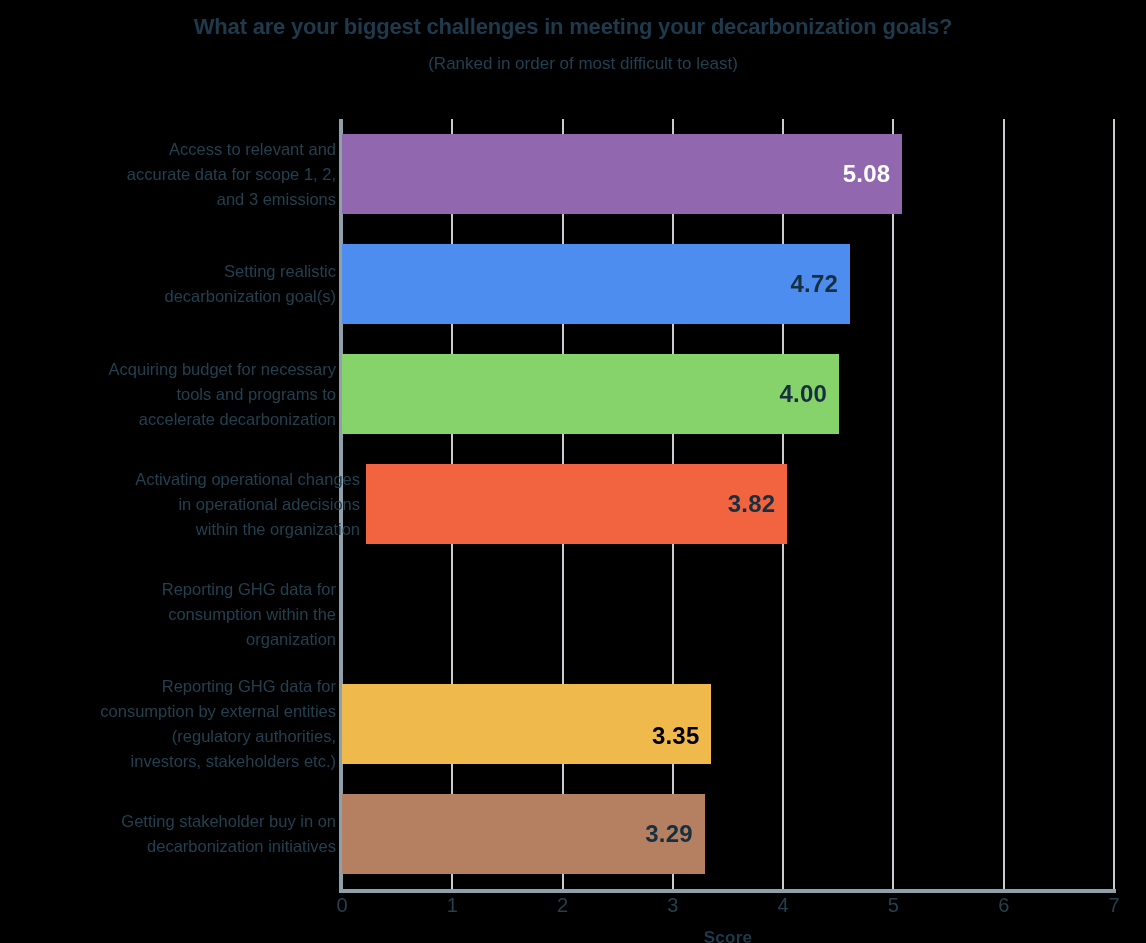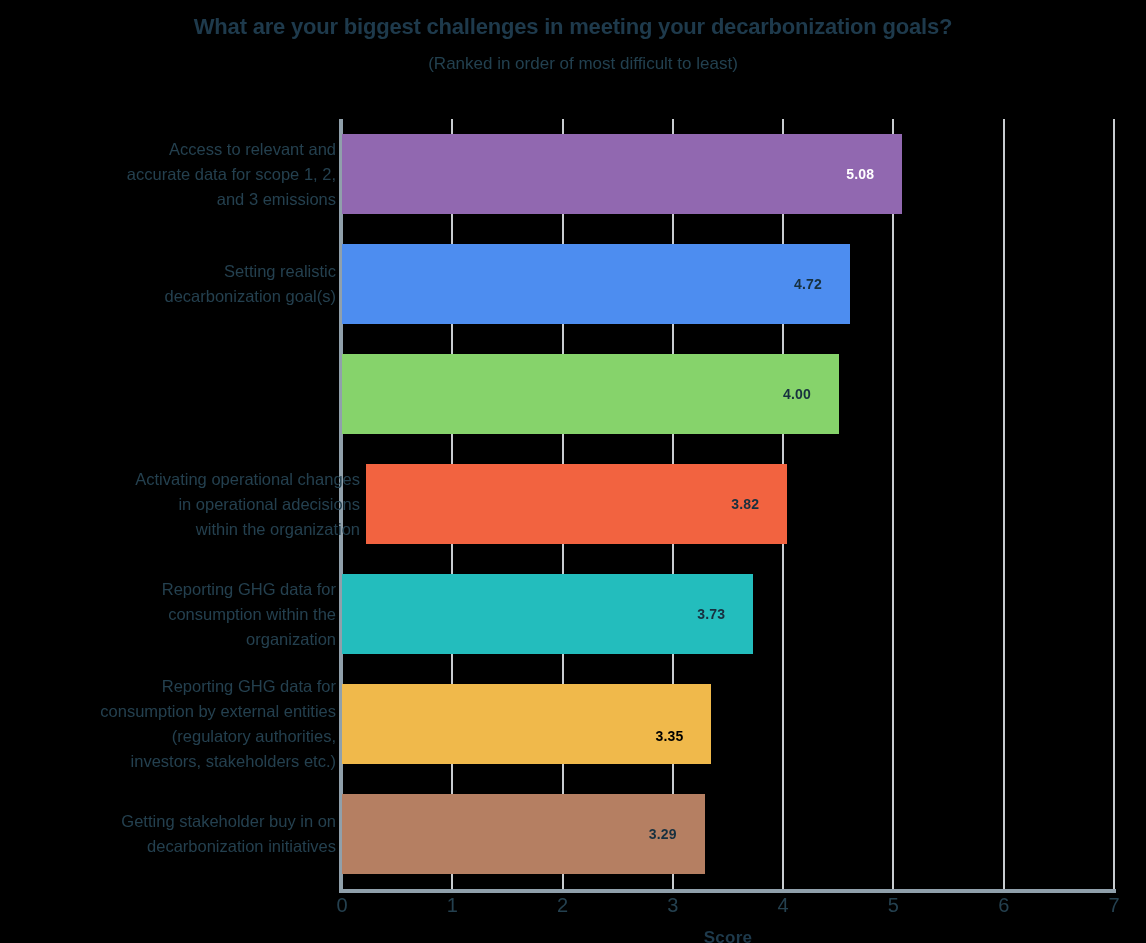--- a/index.html
+++ b/index.html
@@ -110,23 +110,23 @@
     height: 80px;
   }
   .bar {
     position: relative;
     height: 80px;
     display: flex;
     align-items: center;
     justify-content: flex-end;
   }
   .bar-value {
-    font-size: 14px;
+    font-size: 24px;
     font-weight: bold;
-    padding-right: 28px;
+    padding-right: 12px;
     letter-spacing: 0.2px;
   }
 
   
   .xtick {
     position: absolute;
     top: 786px;
     width: 40px;
     margin-left: -20px;
     text-align: center;
@@ -183,20 +183,25 @@
           <div>Setting realistic</div>
           <div>decarbonization goal(s)</div>
         </div>
         <div class="bar-wrap" style="width: 508px;">
           <div class="bar" style="background: rgb(77, 141, 240);">
             <span class="bar-value" style="color: rgb(23, 48, 63);">4.72</span>
           </div>
         </div>
       </div>
       <div class="row" style="top: 231px;">
+        <div class="cat-label">
+          <div>Acquiring budget for necessary</div>
+          <div>tools and programs to</div>
+          <div>accelerate decarbonization</div>
+        </div>
         <div class="bar-wrap" style="width: 497px;">
           <div class="bar" style="background: rgb(134, 211, 107);">
             <span class="bar-value" style="color: rgb(23, 48, 63);">4.00</span>
           </div>
         </div>
       </div>
       <div class="row" style="top: 341px; margin-left: 24px;">
         <div class="cat-label">
           <div>Activating operational changes</div>
           <div>in operational adecisions</div>
@@ -206,25 +211,20 @@
           <div class="bar" style="background: rgb(242, 99, 64);">
             <span class="bar-value" style="color: rgb(23, 48, 63);">3.82</span>
           </div>
         </div>
       </div>
       <div class="row" style="top: 451px;">
         <div class="cat-label">
           <div>Reporting GHG data for</div>
           <div>consumption within the</div>
           <div>organization</div>
-        </div>
-        <div class="bar-wrap" style="width: 411.366px;">
-          <div class="bar" style="background: rgb(35, 189, 189);">
-            <span class="bar-value" style="color: rgb(23, 48, 63);">3.73</span>
-          </div>
         </div>
       </div>
       <div class="row" style="top: 561px;">
         <div class="cat-label">
           <div>Reporting GHG data for</div>
           <div>consumption by external entities</div>
           <div>(regulatory authorities,</div>
           <div>investors, stakeholders etc.)</div>
         </div>
         <div class="bar-wrap" style="width: 369.457px;">

